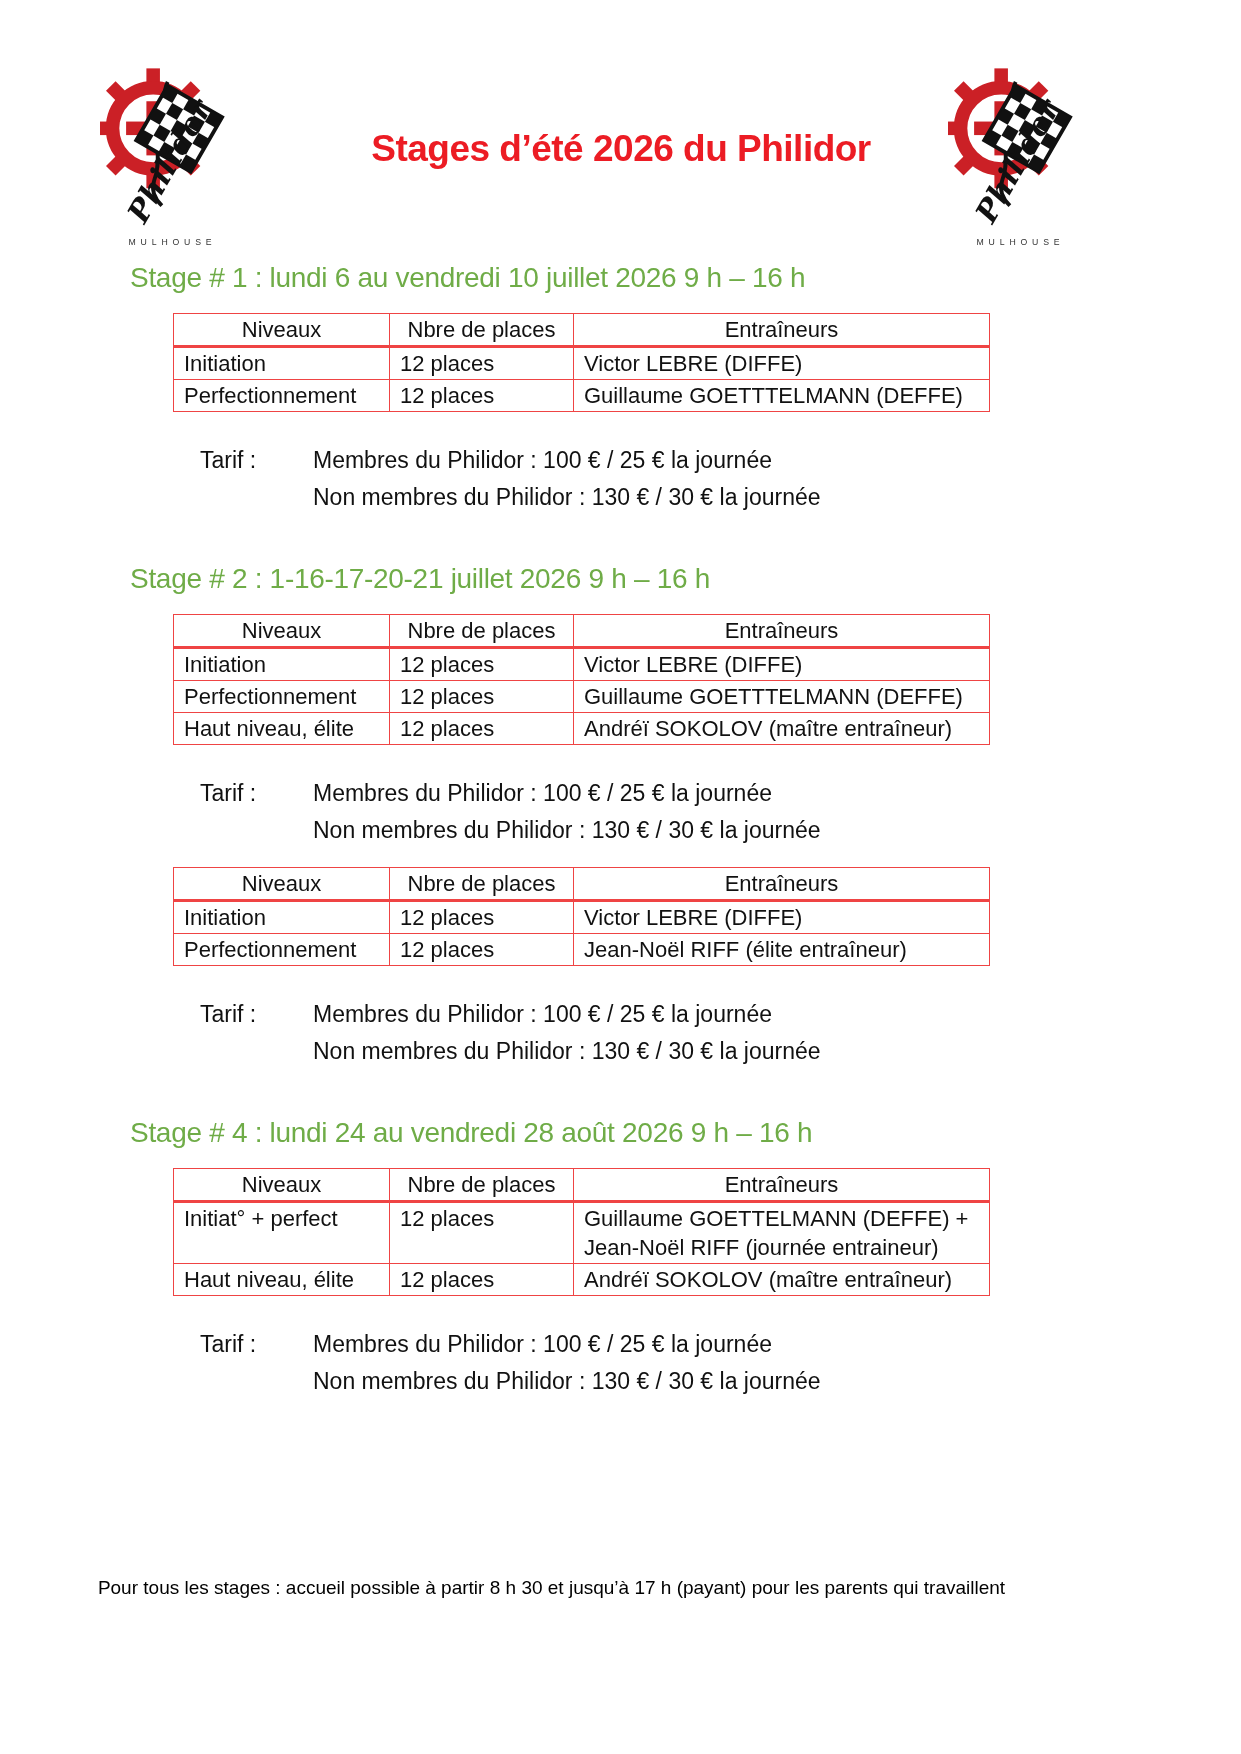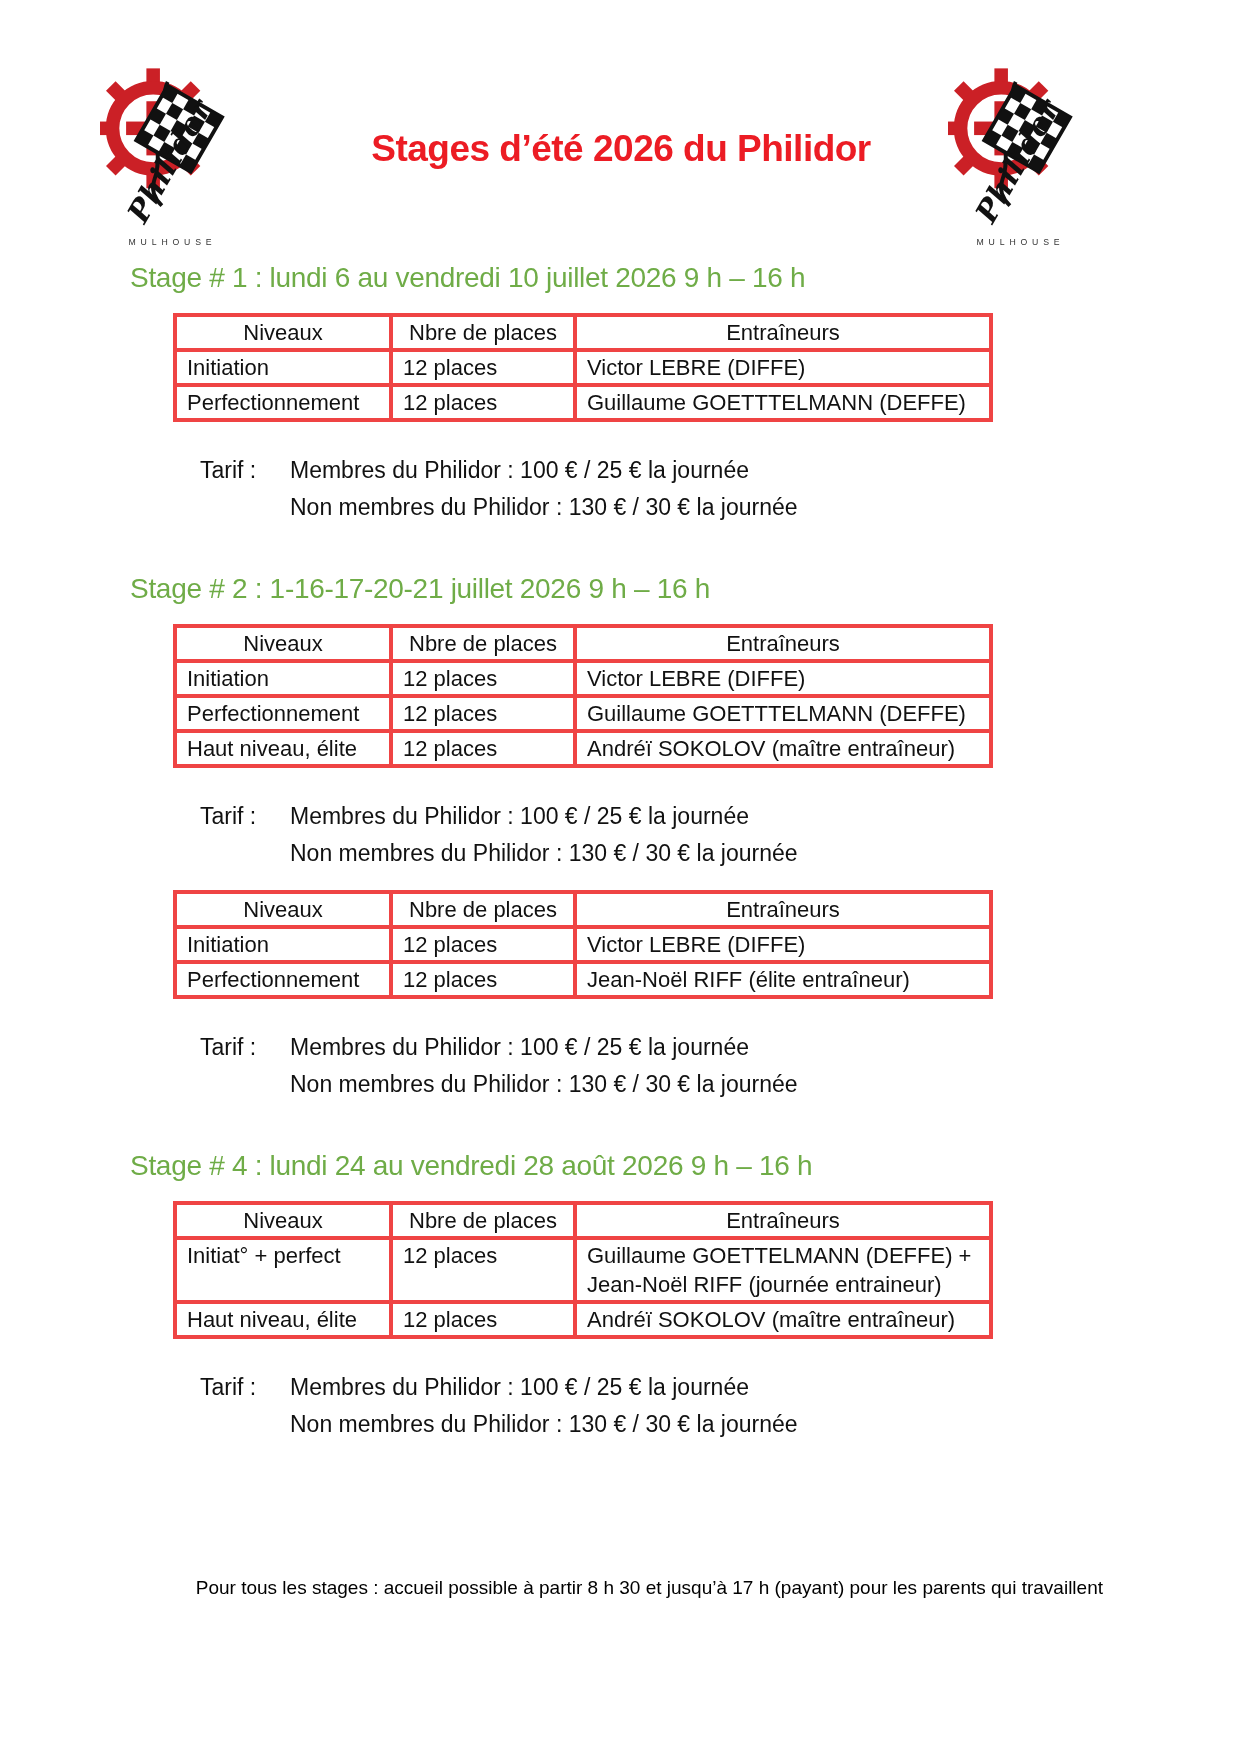--- a/index.html
+++ b/index.html
@@ -32,34 +32,34 @@
   }
   .stage-heading.first { margin-top: 6px; }
   table.stage-table {
     border-collapse: collapse; table-layout: fixed;
     margin: 18px 0 0 173px; width: 816px;
   }
   .col-niveau { width: 216px; }
   .col-places { width: 184px; }
   .col-entraineur { width: 416px; }
   .stage-table th, .stage-table td {
-    border: 4px solid #ef4444; font-size: 22px; line-height: 29px;
+    border: 1px solid #ef4444; font-size: 22px; line-height: 29px;
     padding: 1px 10px; font-weight: normal;
   }
   .stage-table th { text-align: center; border-bottom-width: 3px; }
   .stage-table td { text-align: left; vertical-align: top; }
   td.cell-entraineur { white-space: pre-line; }
   .tarif {
     margin: 30px 0 0 200px; display: flex;
-    font-size: 23px; line-height: 37px;
+    font-size: 23px; line-height: 37px; gap: 23px;
   }
   .tarif-label { width: 90px; flex: 0 0 90px; }
   .footer {
     position: absolute; top: 1577px; left: 0; width: 1103px;
-    text-align: right; font-size: 19px; color: #000;
+    text-align: center; font-size: 19px; color: #000;
   }
   svg text { font-family: "Liberation Sans", sans-serif; }
   svg .script { font-family: "DejaVu Serif", serif; }
 </style>
 </head>
 <body>
 
 <div class="page">
 
   <div class="header">

